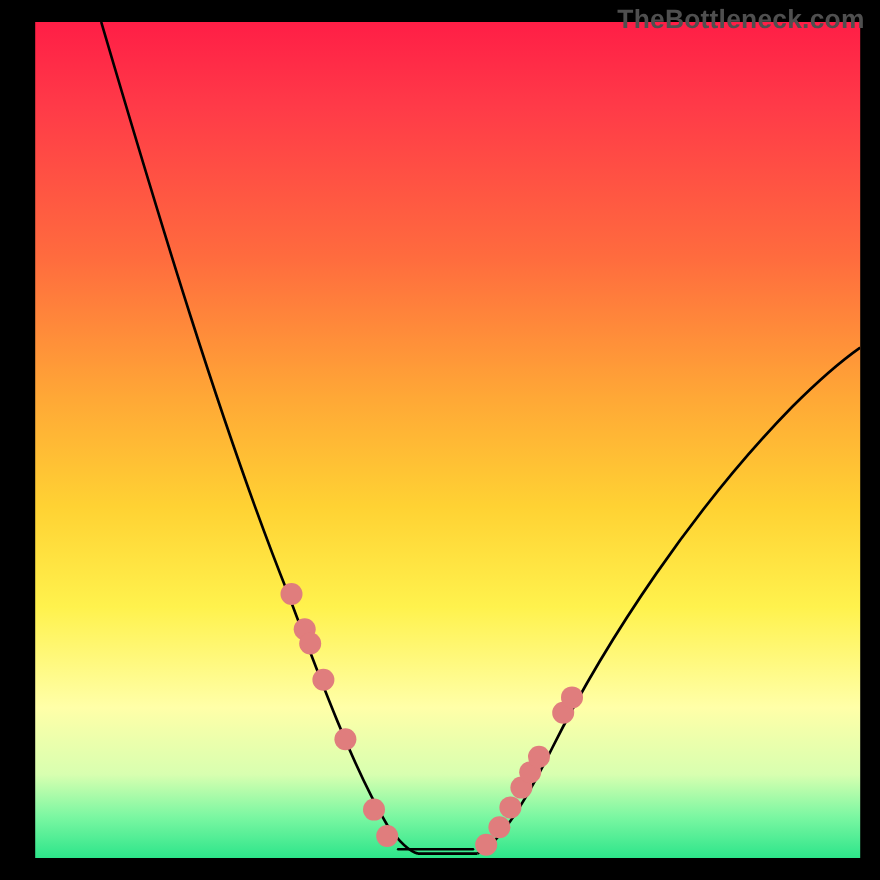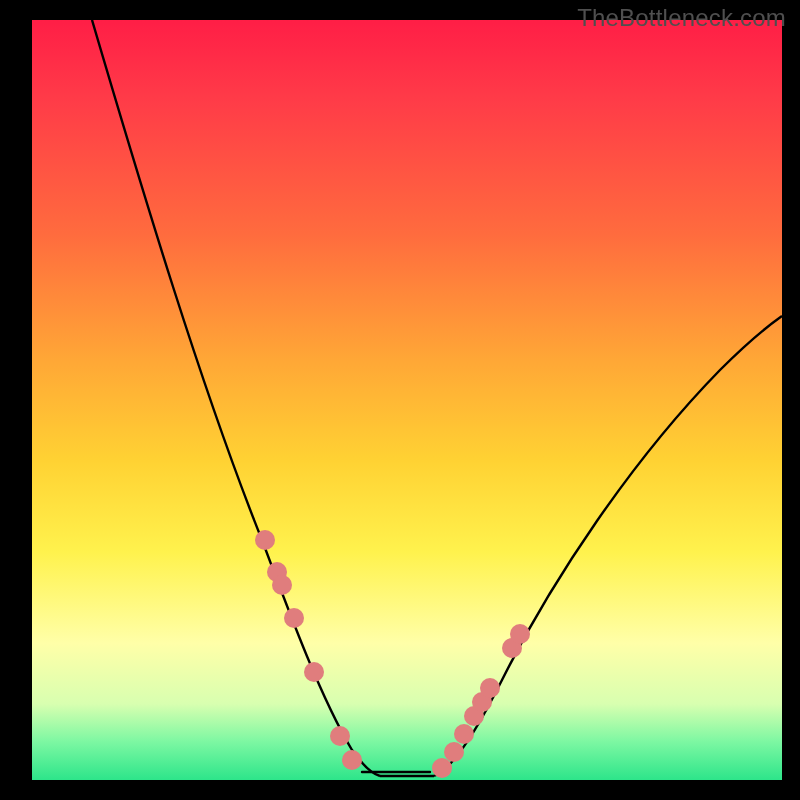--- a/index.html
+++ b/index.html
@@ -39,21 +39,21 @@
       #7cf7a2 95%,
       #2de58a 100%
     );
   }
   .watermark {
     position: absolute;
     top: 4px;
     right: 14px;
     color: #4f4f4f;
     font-size: 24px;
-    font-weight: 400;
+    font-weight: 700;
     letter-spacing: 0.2px;
     z-index: 5;
   }
   svg.curve {
     position: absolute;
     left: 0;
     top: 0;
     width: 750px;
     height: 760px;
   }

